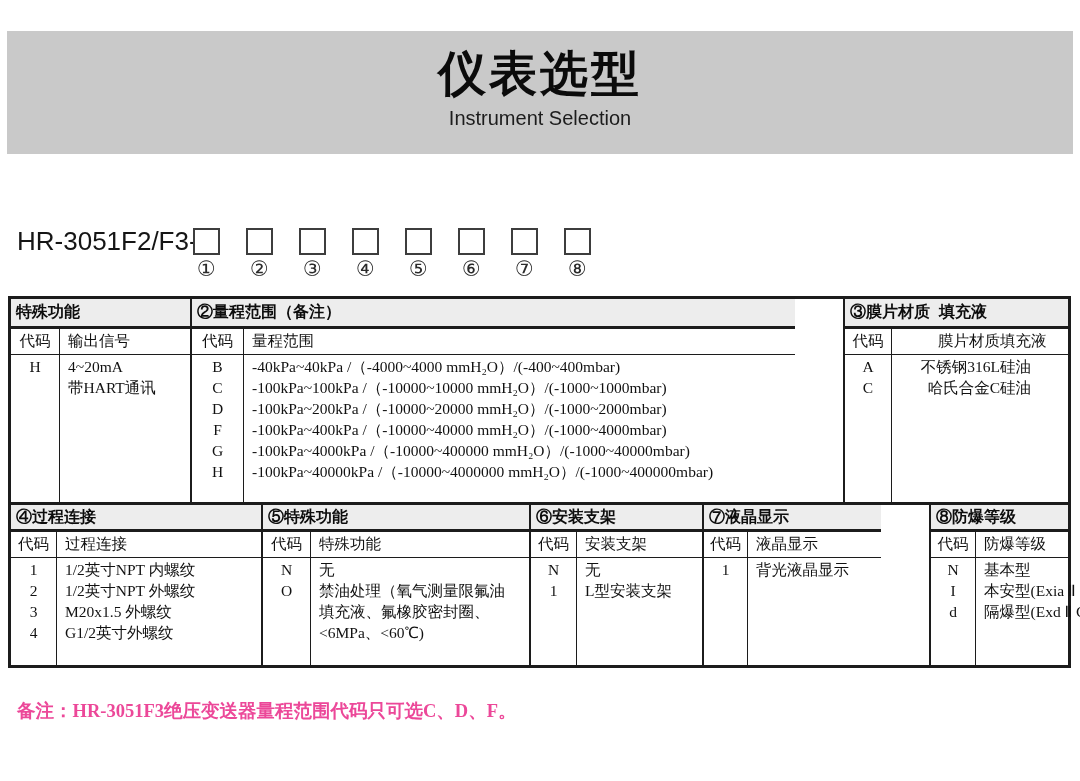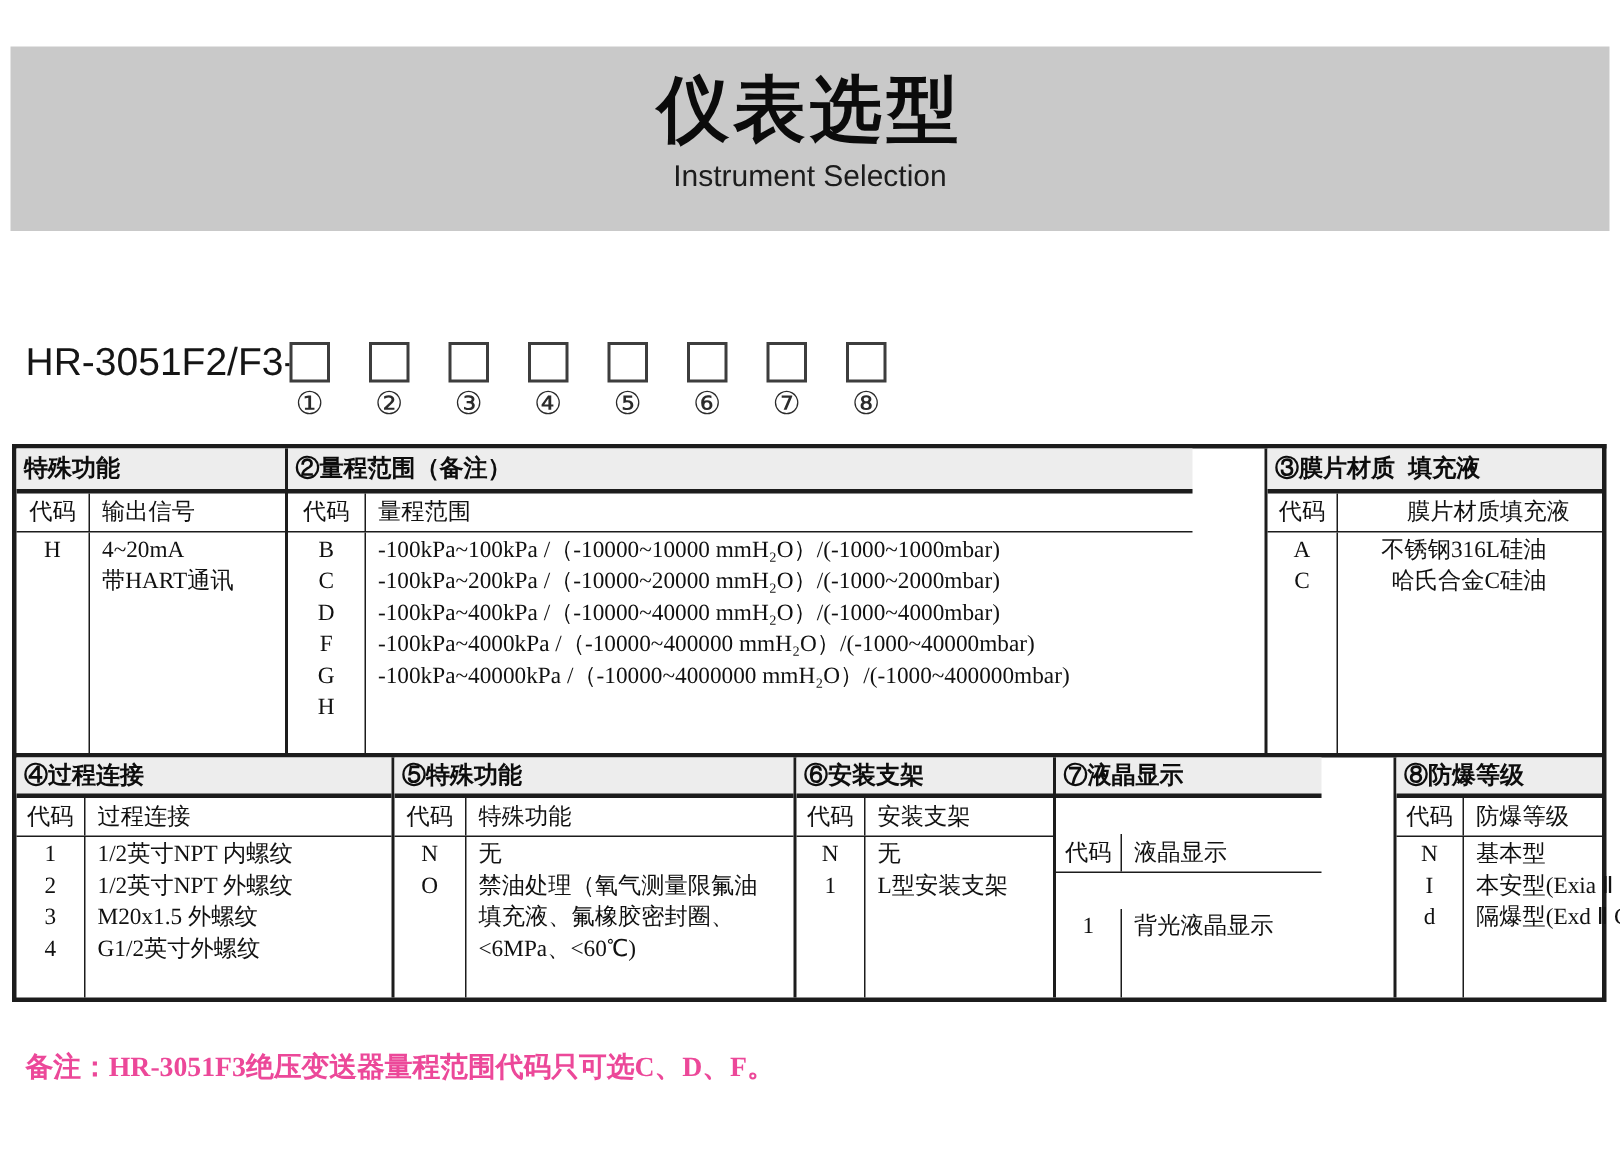--- a/index.html
+++ b/index.html
@@ -48,21 +48,21 @@
   .ln { height:21px; line-height:21px; font-size:15.5px; white-space:nowrap; }
   .pair-m { display:inline-block; min-width:100px;text-align:right; }
 
   
   .t1s1 { width:179px; } .t1s1 .code-w, .t1s1 .codes { width:49px; }
   .t1s2 { width:605px; } .t1s2 .code-w, .t1s2 .codes { width:52px; }
   .t1s3 .code-w, .t1s3 .codes { width:47px; }
   .t2s1 { width:250px;justify-content:space-between; } .t2s1 .code-w, .t2s1 .codes { width:46px; }
   .t2s2 { width:268px;justify-content:space-between; } .t2s2 .code-w, .t2s2 .codes { width:48px; }
   .t2s3 { width:173px; } .t2s3 .code-w, .t2s3 .codes { width:46px; }
-  .t2s4 { width:179px;gap:24px; } .t2s4 .code-w, .t2s4 .codes { width:44px; }
+  .t2s4 { width:179px; } .t2s4 .code-w, .t2s4 .codes { width:44px; }
   .t2s5 .code-w, .t2s5 .codes { width:45px; }
 
   
   .note { position:absolute; left:17px; top:698px; font-weight:bold; font-size:18.5px; color:#ec4899; white-space:nowrap; }
 </style>
 </head>
 <body>
 
 <div class="canvas">
 
@@ -120,20 +120,21 @@
       <div class="tbody">
         <div class="codes">
           <div class="ln">B</div>
           <div class="ln">C</div>
           <div class="ln">D</div>
           <div class="ln">F</div>
           <div class="ln">G</div>
           <div class="ln">H</div>
         </div>
         <div class="vals">
+          <div class="ln">-40kPa~40kPa /（-4000~4000 mmH₂O）/(-400~400mbar)</div>
           <div class="ln">-100kPa~100kPa /（-10000~10000 mmH₂O）/(-1000~1000mbar)</div>
           <div class="ln">-100kPa~200kPa /（-10000~20000 mmH₂O）/(-1000~2000mbar)</div>
           <div class="ln">-100kPa~400kPa /（-10000~40000 mmH₂O）/(-1000~4000mbar)</div>
           <div class="ln">-100kPa~4000kPa /（-10000~400000 mmH₂O）/(-1000~40000mbar)</div>
           <div class="ln">-100kPa~40000kPa /（-10000~4000000 mmH₂O）/(-1000~400000mbar)</div>
         </div>
       </div>
     </div>
 
     <div class="sec grow t1s3">

